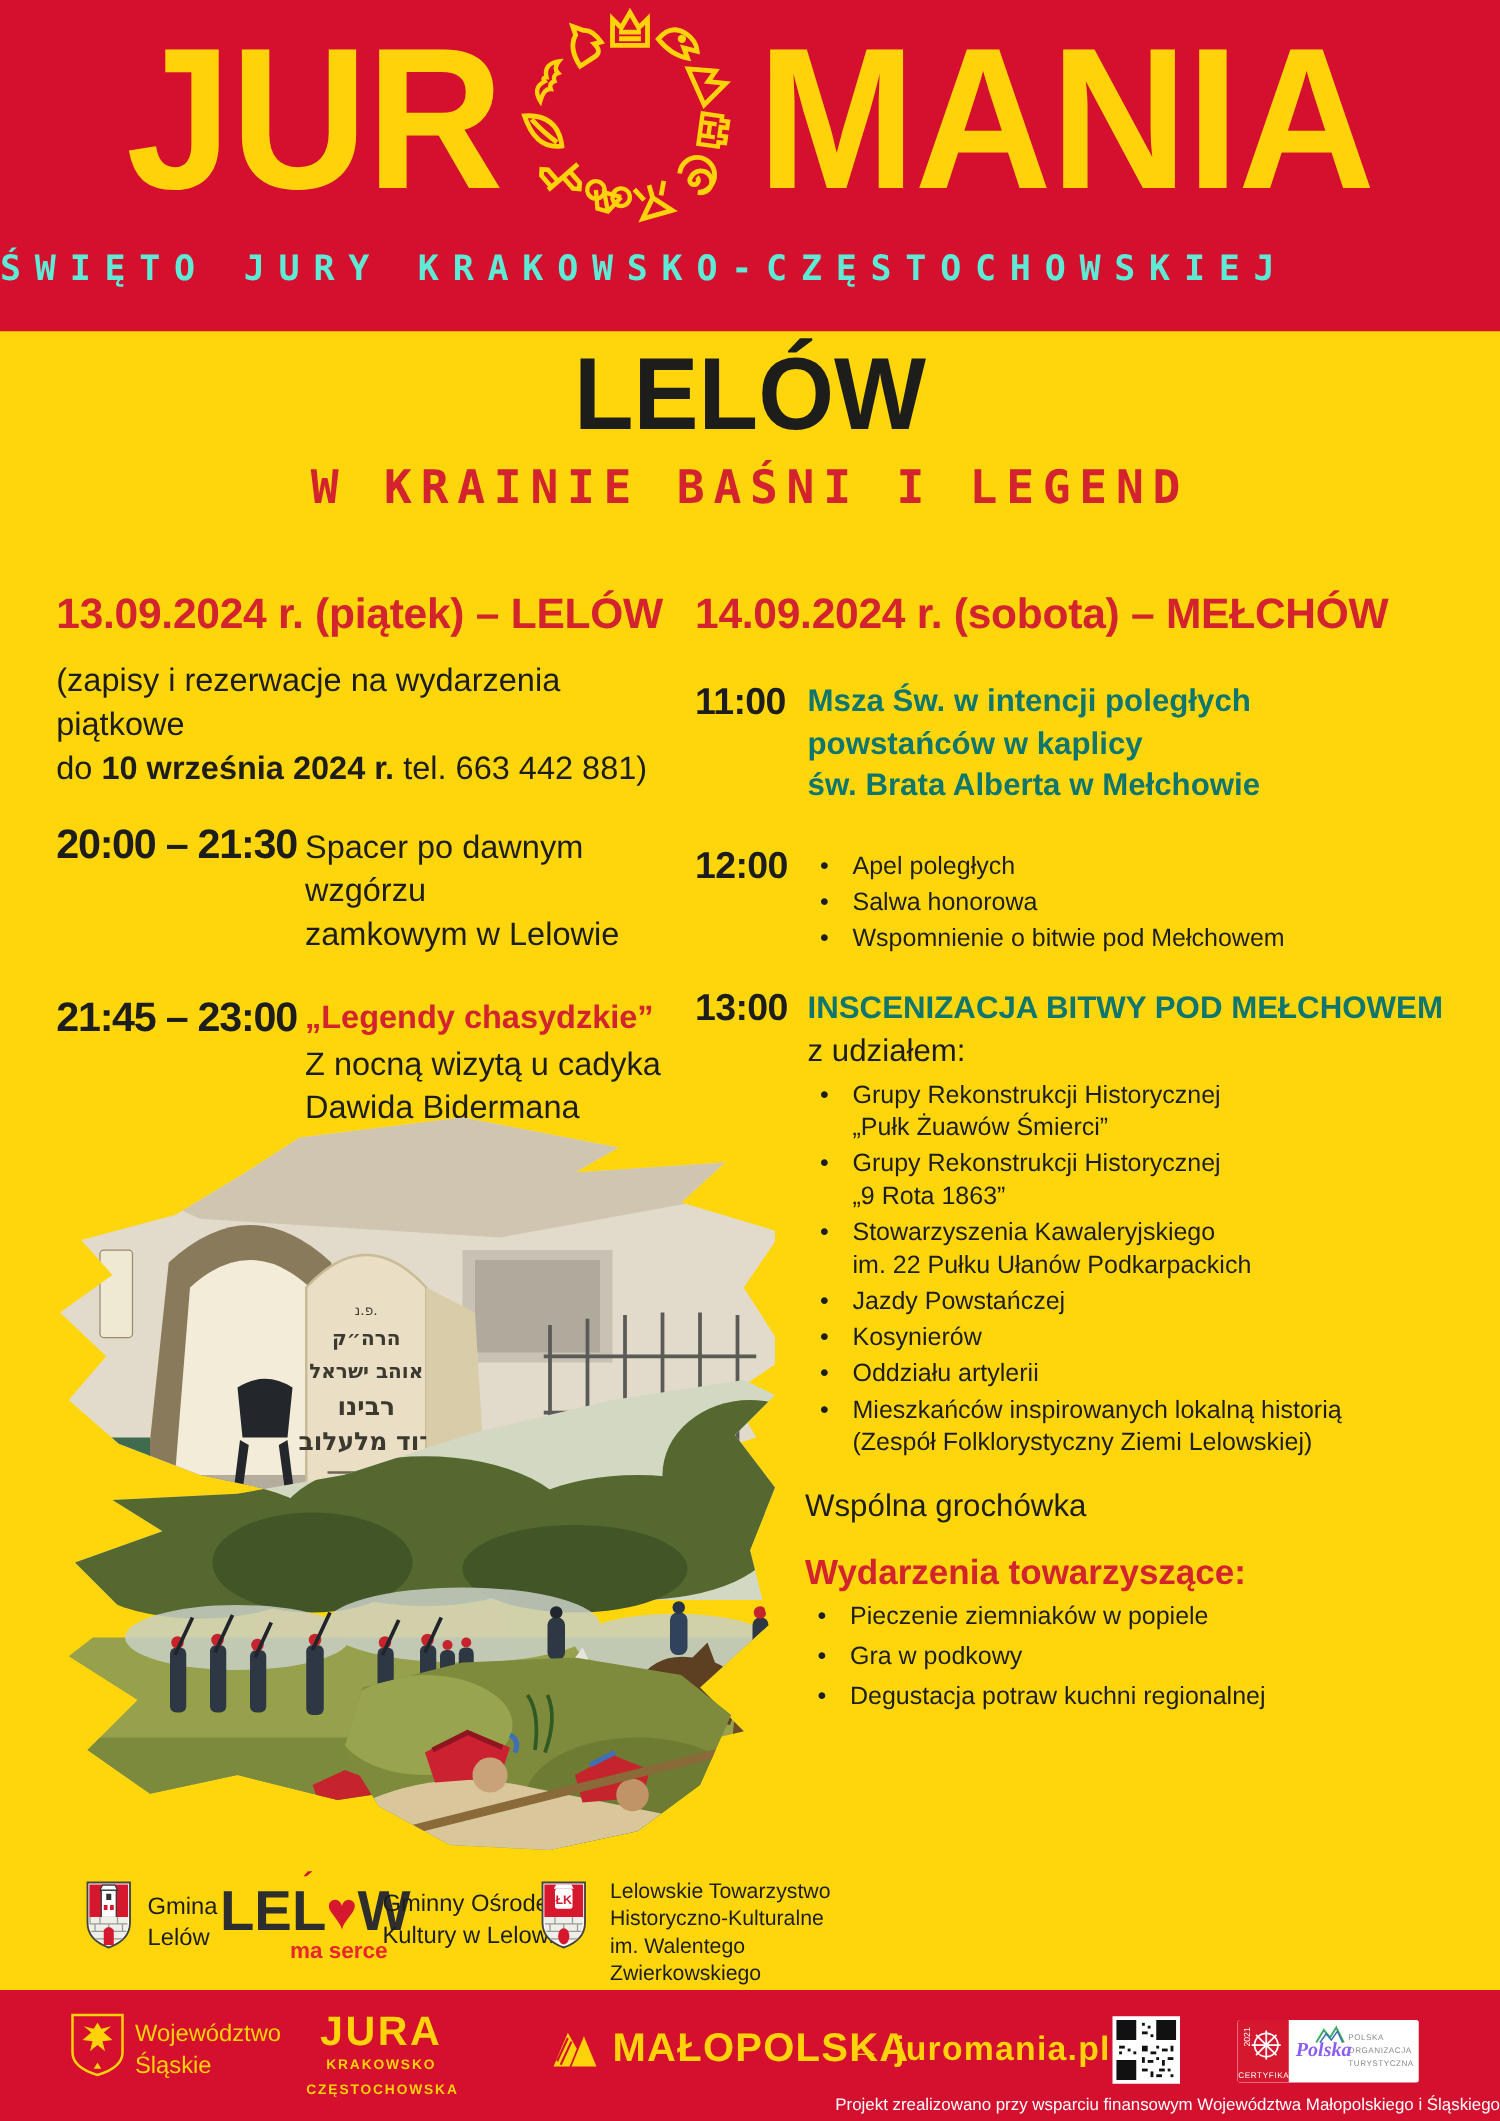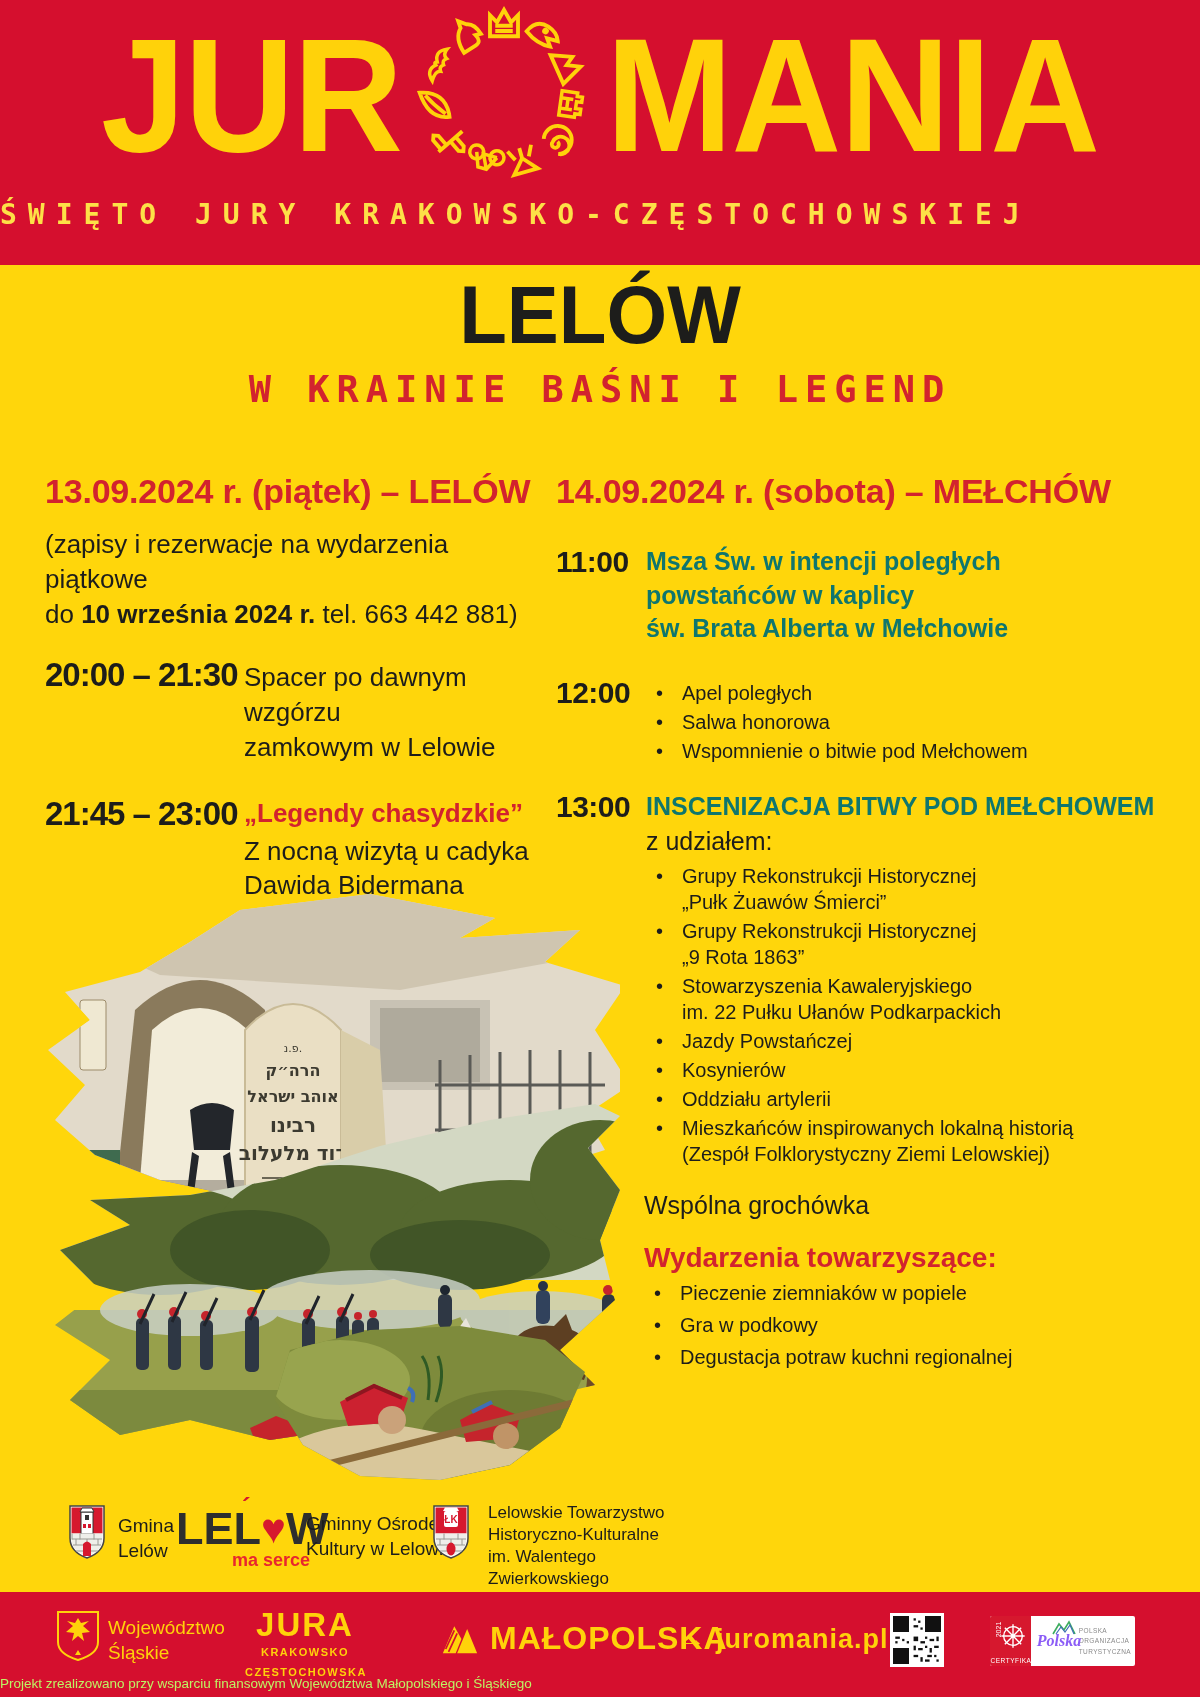--- a/index.html
+++ b/index.html
@@ -21,21 +21,21 @@
   .ring-item:nth-child(4){transform:rotate(98deg)  translateY(-71px);}
   .ring-item:nth-child(5){transform:rotate(131deg) translateY(-71px);}
   .ring-item:nth-child(6){transform:rotate(164deg) translateY(-71px);}
   .ring-item:nth-child(7){transform:rotate(196deg) translateY(-71px);}
   .ring-item:nth-child(8){transform:rotate(229deg) translateY(-71px);}
   .ring-item:nth-child(9){transform:rotate(262deg) translateY(-71px);}
   .ring-item:nth-child(10){transform:rotate(295deg) translateY(-71px);}
   .ring-item:nth-child(11){transform:rotate(327deg) translateY(-71px);}
   .hdr-subtitle{position:absolute;left:0;top:198px;width:1012px;text-align:center;
     font-family:"DejaVu Sans Mono",monospace;font-weight:700;font-size:28px;
-    letter-spacing:11px;color:#fde047;white-space:nowrap;}
+    letter-spacing:11px;color:#5eead4;white-space:nowrap;}
 
   
   .hero-title{position:absolute;left:0;top:276px;width:1200px;text-align:center;
     font-weight:800;font-size:78px;line-height:1;color:#1D1D1B;transform:scaleY(1.05);
     letter-spacing:0;}
   .hero-sub{position:absolute;left:0;top:368px;width:1200px;text-align:center;
     font-family:"DejaVu Sans Mono",monospace;font-weight:700;font-size:37px;
     letter-spacing:7px;color:#D2232E;white-space:nowrap;}
 
   
@@ -102,22 +102,22 @@
   .badge-red{width:46px;background:#D6182E;position:relative;color:#fff;}
   .badge-red svg{position:absolute;left:9px;top:6px;width:28px;height:28px;}
   .badge-year{position:absolute;left:1px;top:10px;font-size:7px;transform:rotate(-90deg);}
   .badge-cert{position:absolute;left:0;bottom:2px;width:46px;text-align:center;font-size:6.5px;letter-spacing:0.5px;}
   .badge-mid{width:52px;position:relative;}
   .polska-word{position:absolute;left:6px;top:16px;font-family:"Liberation Serif",serif;
     font-style:italic;font-weight:700;font-size:16px;color:#8b5cf6;}
   .badge-mid svg{position:absolute;left:20px;top:4px;width:26px;height:16px;}
   .badge-org{flex:1;padding:10px 4px 0 2px;font-size:6.5px;line-height:1.6;letter-spacing:0.4px;
     color:#8a8a8a;white-space:pre-line;}
-  .credit{position:absolute;left:0;top:84px;width:1200px;text-align:left;
-    font-size:13.5px;color:#bef264;}
+  .credit{position:absolute;left:0;top:84px;width:1200px;text-align:right;
+    font-size:13.5px;color:#ffffff;}
 </style>
 </head>
 <body>
 
 <div class="poster">
 
   <header class="header">
     <div class="brand-row">
       <span class="brand">JUR</span>
       <div class="icon-ring">

